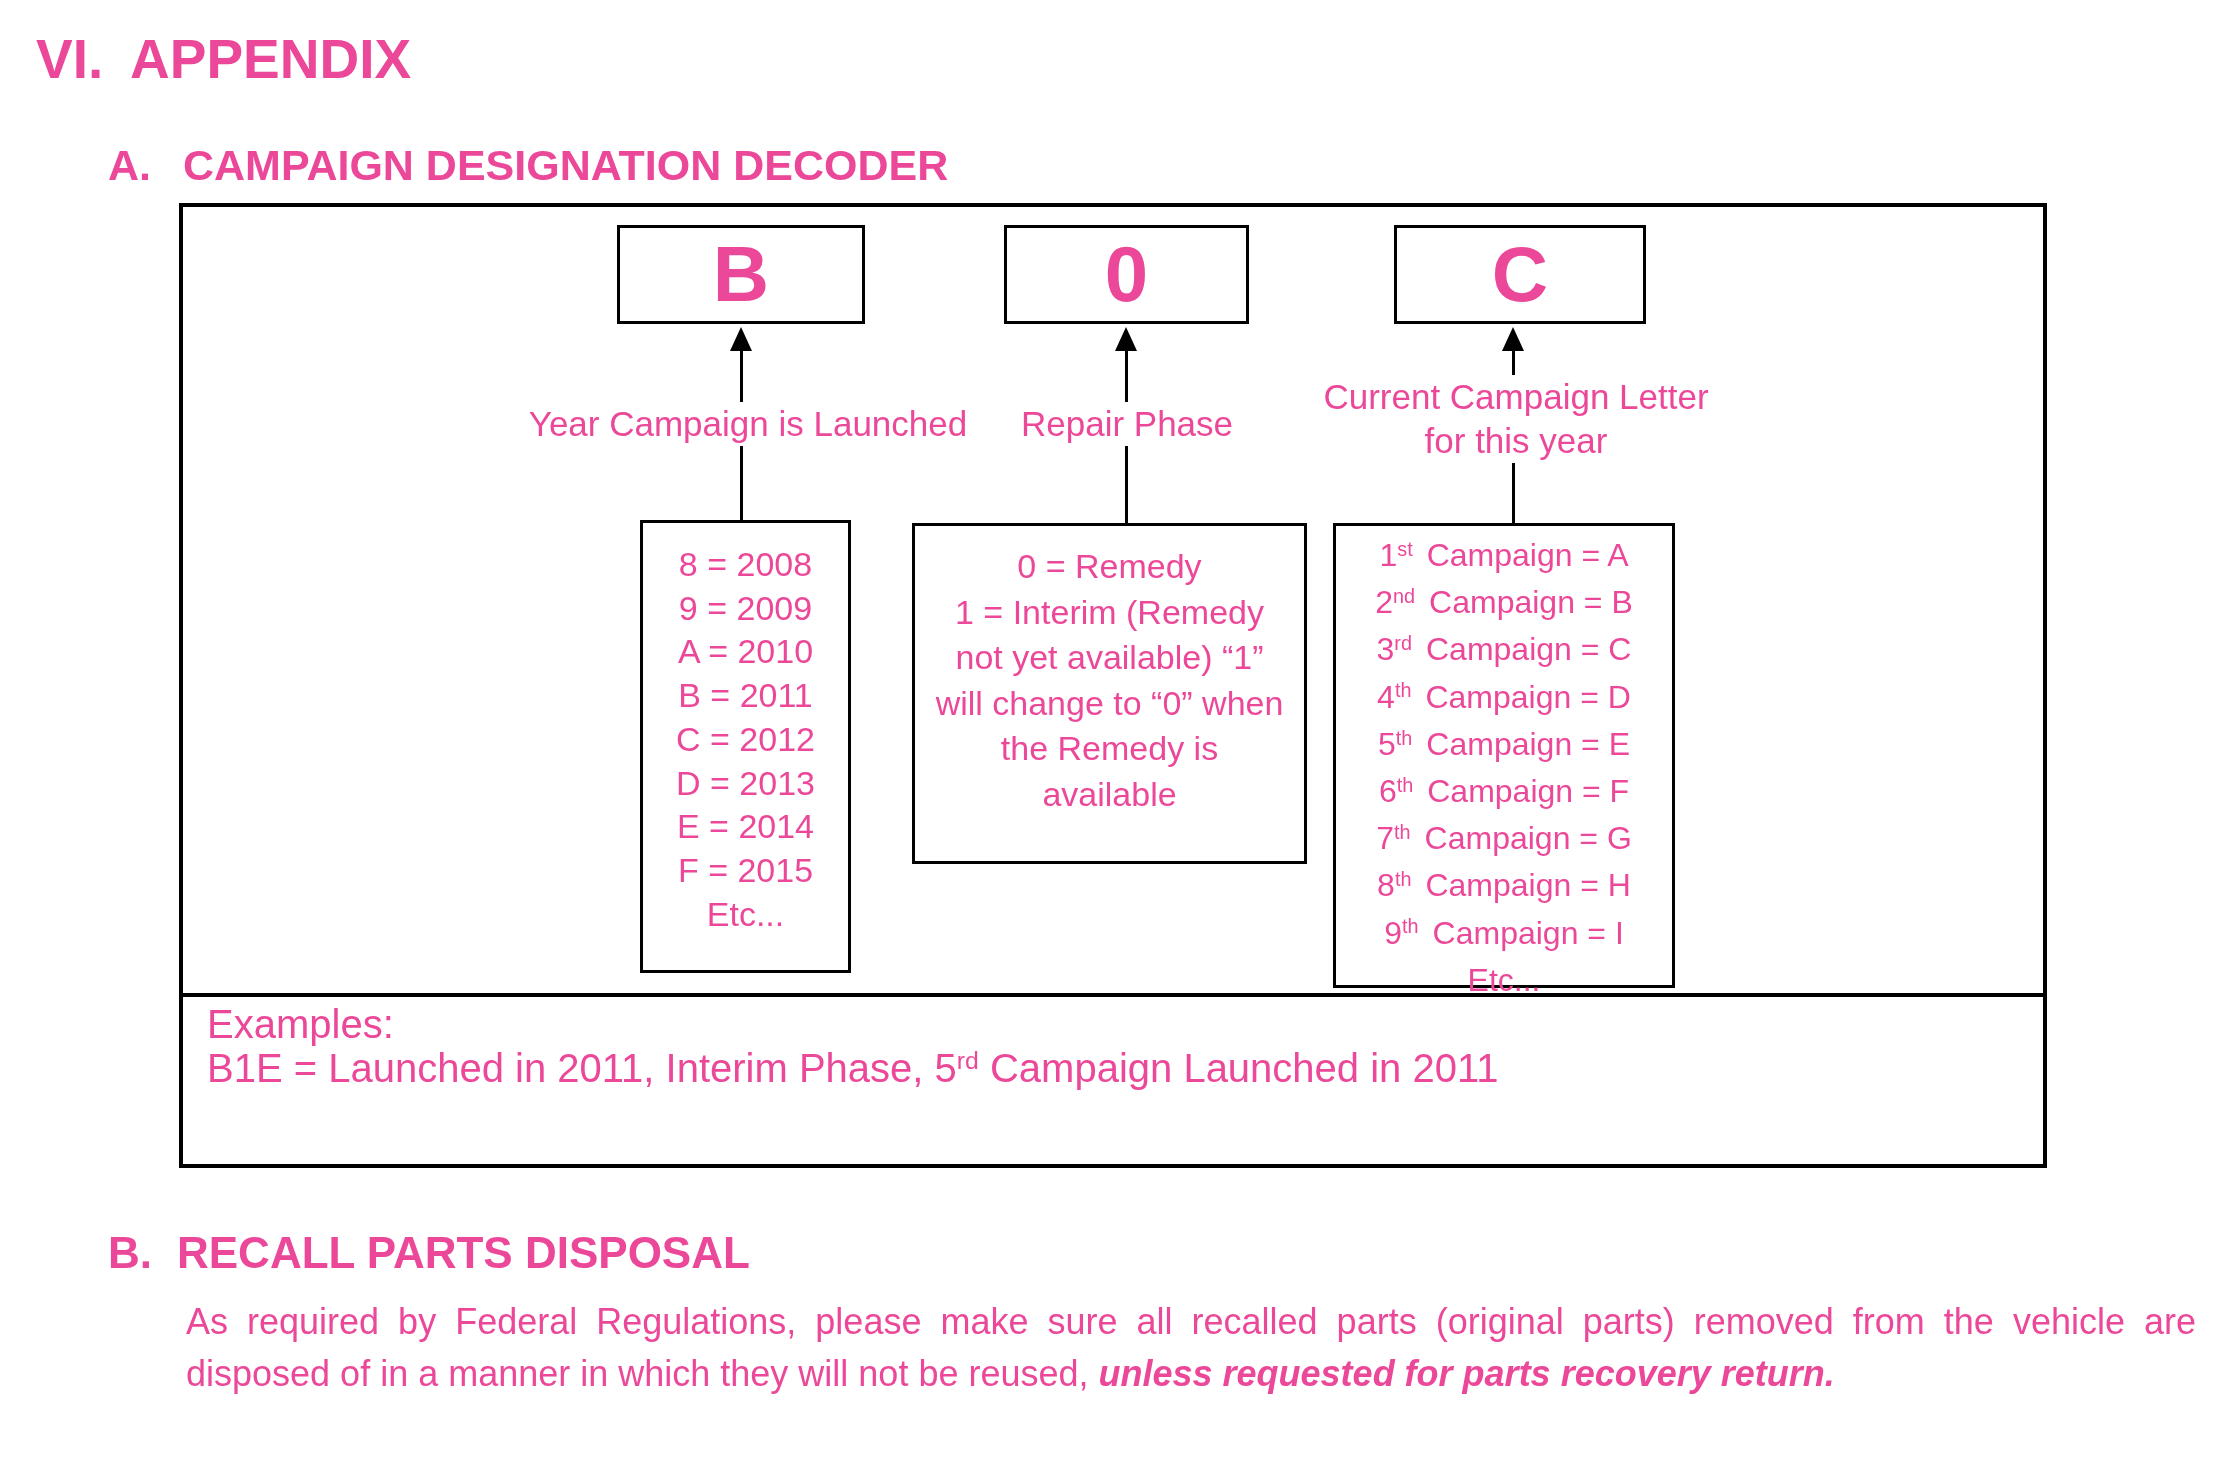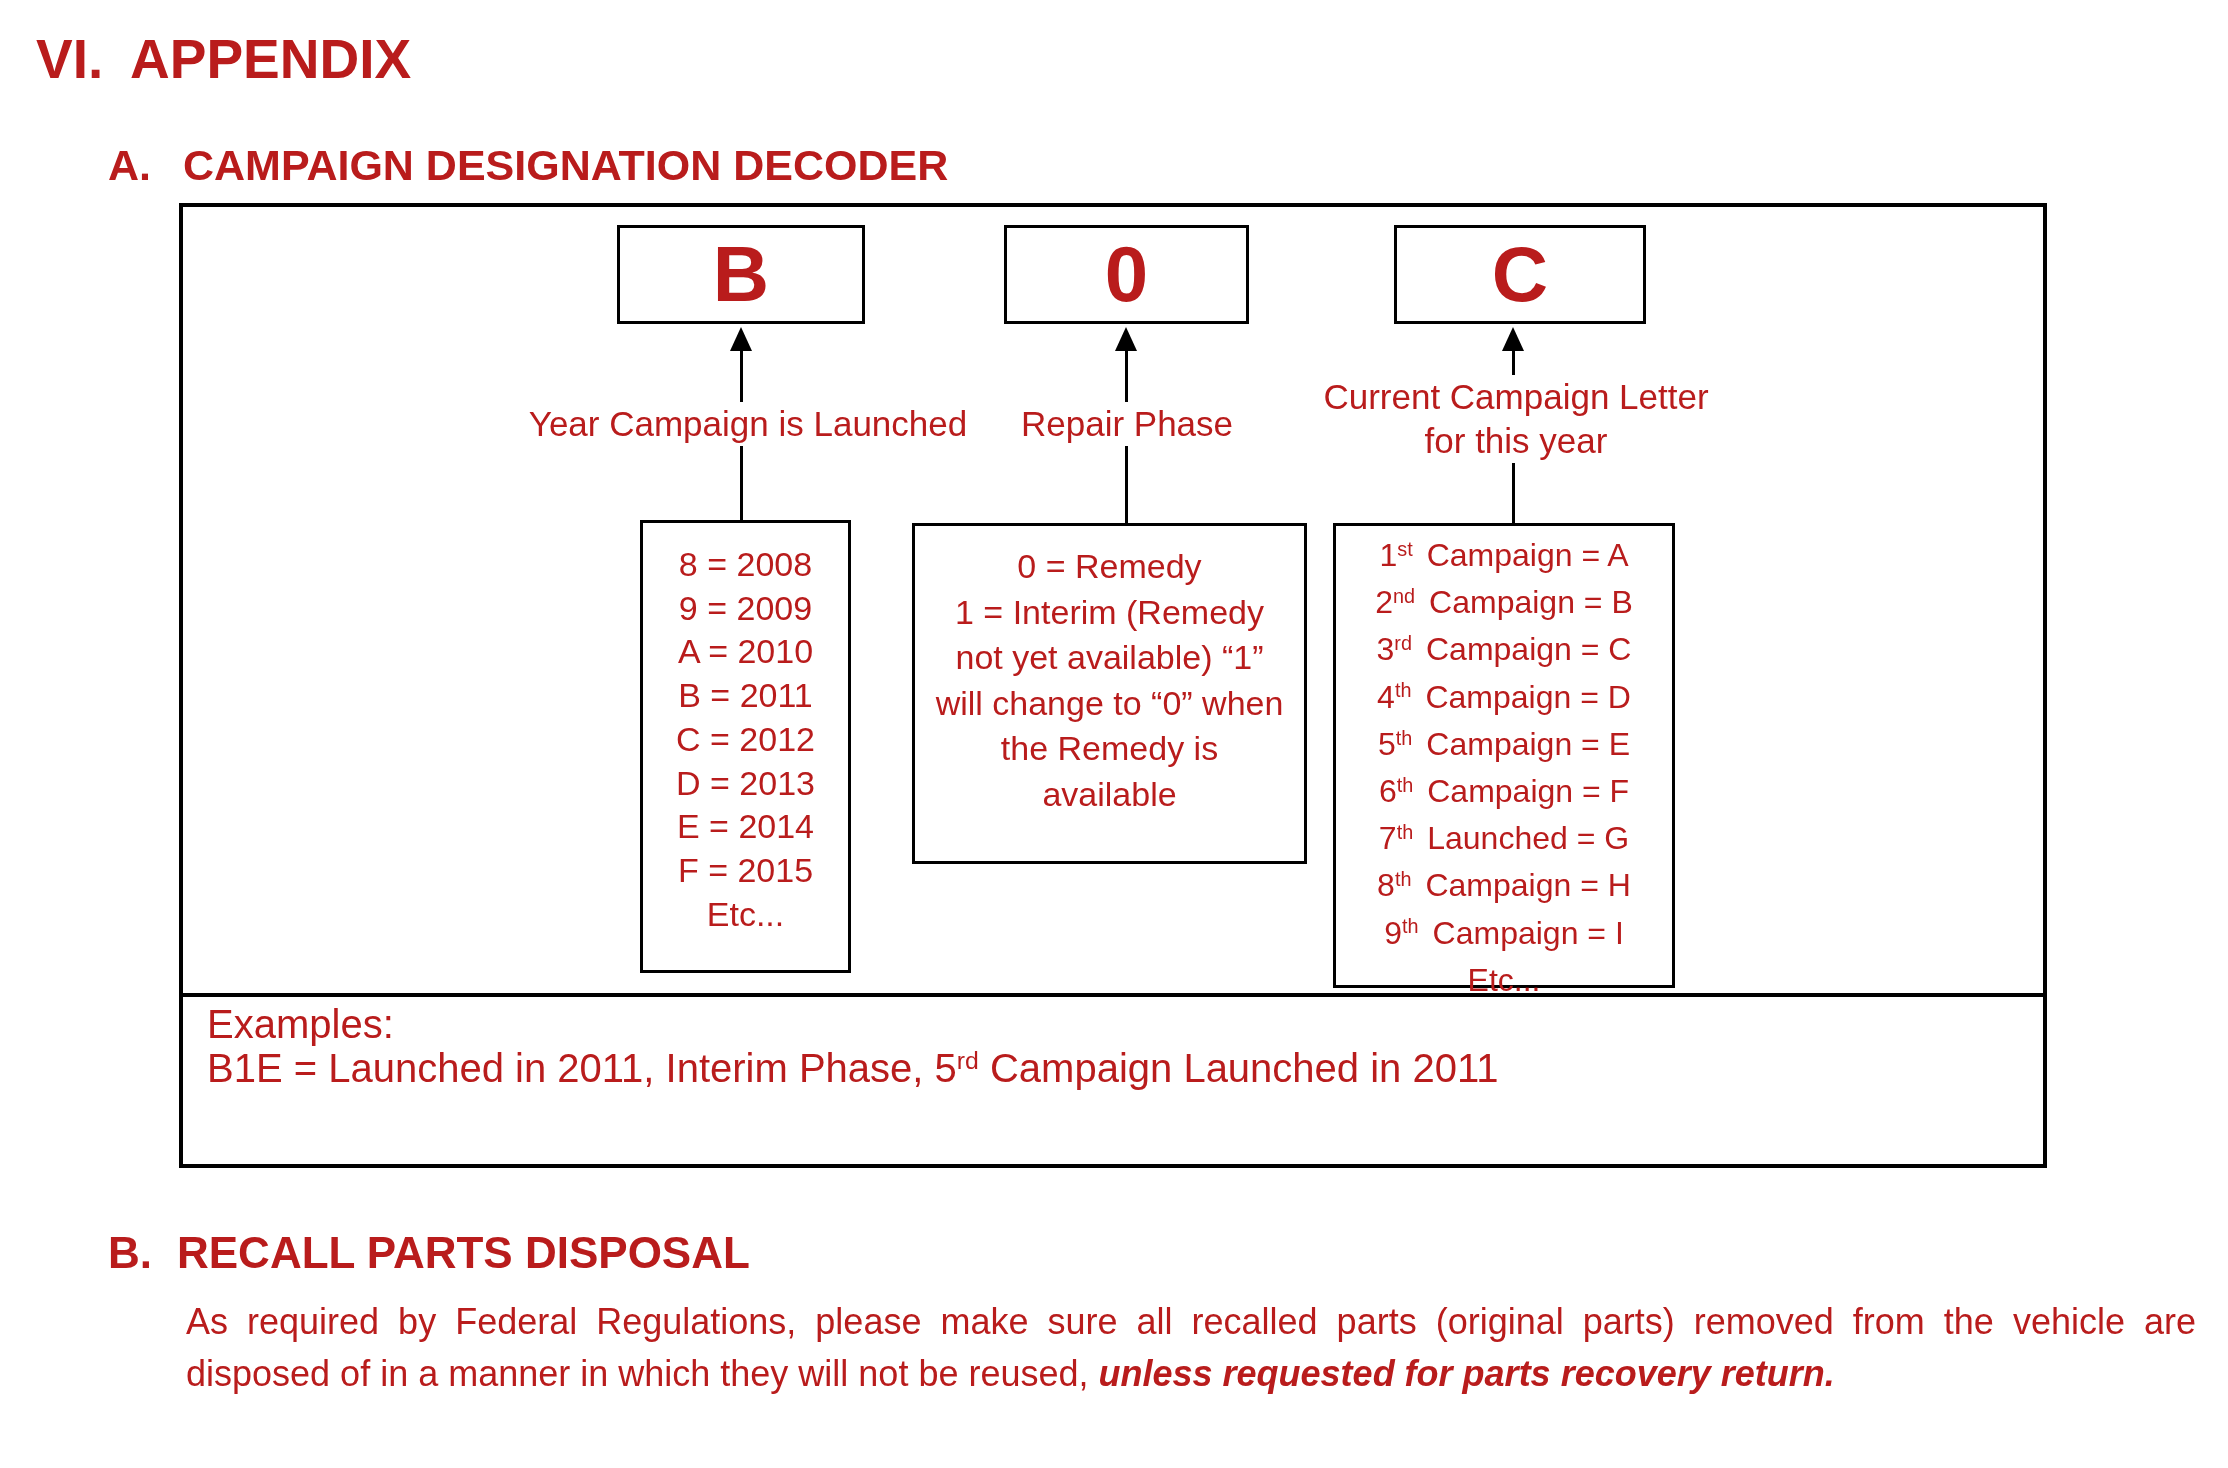--- a/index.html
+++ b/index.html
@@ -2,21 +2,21 @@
 <html><head>
 <meta charset="utf-8">
 <style>
   * { margin: 0; padding: 0; box-sizing: border-box; }
   html, body { background: #ffffff; }
   #page {
     position: relative;
     width: 2228px;
     height: 1468px;
     background: #ffffff;
-    color: #b91c1c;
+    color: #ec4899;
     font-family: "Liberation Sans", "DejaVu Sans", sans-serif;
     overflow: hidden;
     border-radius: 11px;
   }
   .abs { position: absolute; }
 
   
   .h-main { font-size: 55px; font-weight: bold; letter-spacing: 0px; }
   .h-sub  { font-size: 43px; font-weight: bold; }
 
@@ -167,21 +167,21 @@
     <div>available</div>
   </div>
 
   <div id="camp-box" class="abs exp-box" style="left:1333px; top:523px; width:342px; height:465px;">
     <div class="camp-row"><span>1</span><sup class="ord">st</sup><span class="rest">Campaign = A</span></div>
     <div class="camp-row"><span>2</span><sup class="ord">nd</sup><span class="rest">Campaign = B</span></div>
     <div class="camp-row"><span>3</span><sup class="ord">rd</sup><span class="rest">Campaign = C</span></div>
     <div class="camp-row"><span>4</span><sup class="ord">th</sup><span class="rest">Campaign = D</span></div>
     <div class="camp-row"><span>5</span><sup class="ord">th</sup><span class="rest">Campaign = E</span></div>
     <div class="camp-row"><span>6</span><sup class="ord">th</sup><span class="rest">Campaign = F</span></div>
-    <div class="camp-row"><span>7</span><sup class="ord">th</sup><span class="rest">Launched = G</span></div>
+    <div class="camp-row"><span>7</span><sup class="ord">th</sup><span class="rest">Campaign = G</span></div>
     <div class="camp-row"><span>8</span><sup class="ord">th</sup><span class="rest">Campaign = H</span></div>
     <div class="camp-row"><span>9</span><sup class="ord">th</sup><span class="rest">Campaign = I</span></div>
     <div>Etc...</div>
   </div>
 
   <div class="abs frame" style="left:179px; top:993px; width:1868px; height:175px;">
     <div id="examples-content">
       <div>Examples:</div>
       <div><span>B1E = Launched in 2011, Interim Phase, 5</span><sup class="ord">rd</sup><span> Campaign Launched in 2011</span></div>
     </div>

